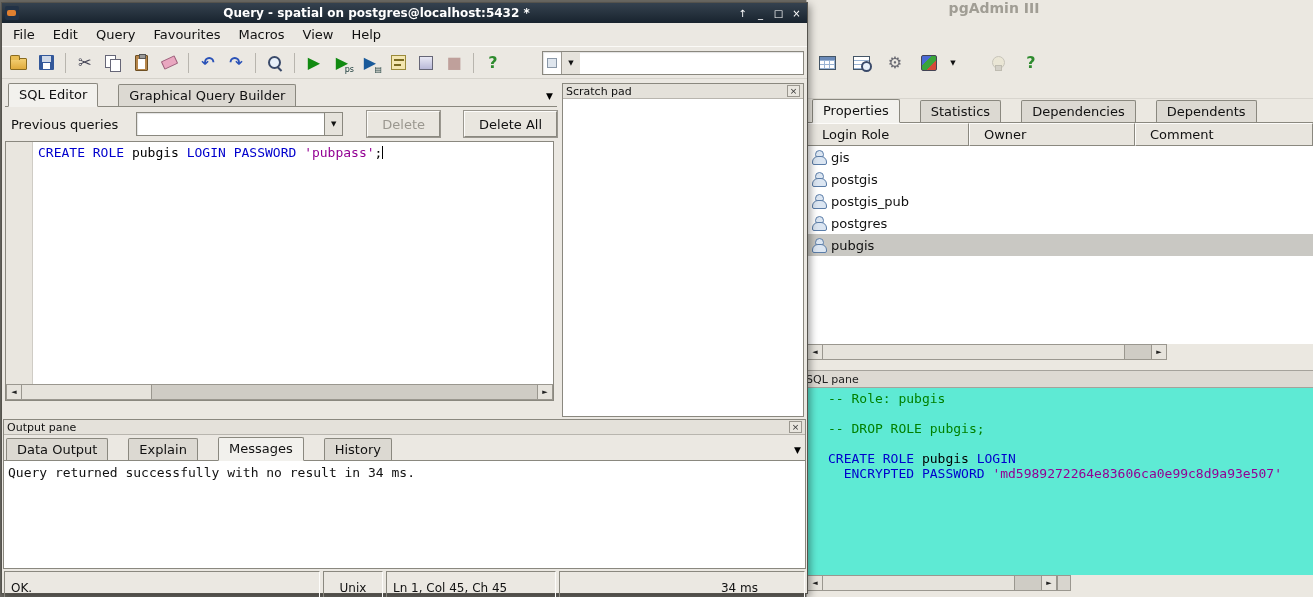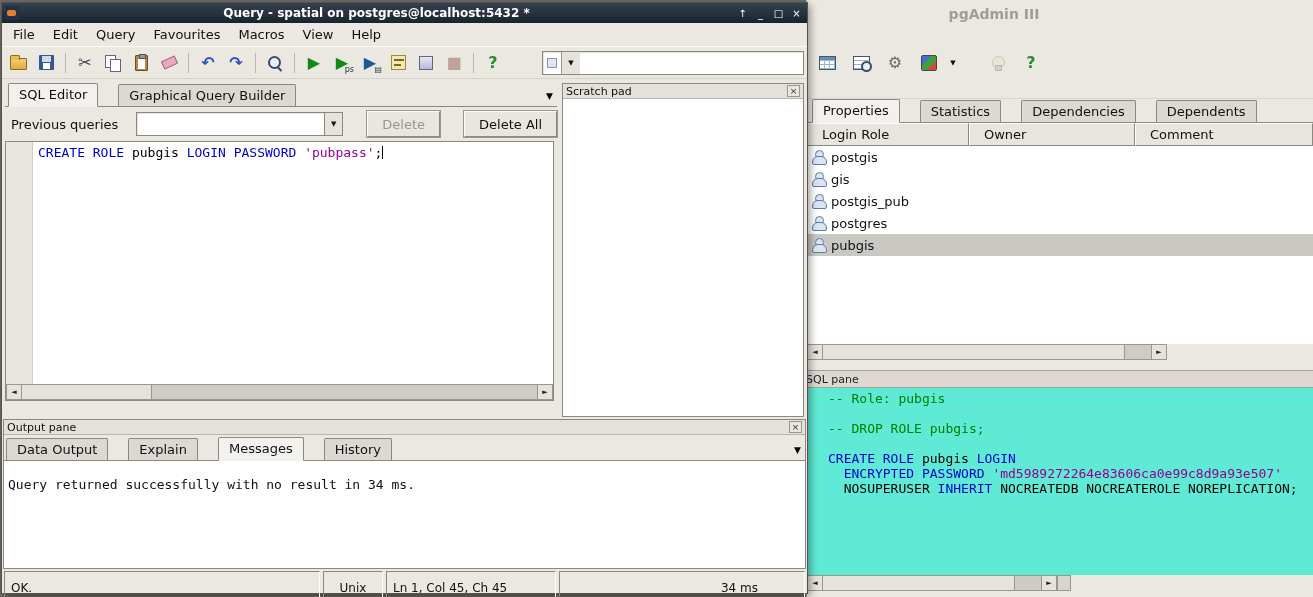--- a/index.html
+++ b/index.html
@@ -2,21 +2,21 @@
 <html style="--kw: #0000cd; --str: #930093; --com: #008000;"><head>
 <meta charset="utf-8">
 <style>
 *{margin:0;padding:0;box-sizing:border-box}
 html,body{width:1313px;height:597px}
 body{position:relative;overflow:hidden;background:#6e6c66;font-family:"DejaVu Sans","Liberation Sans",sans-serif;font-size:13px;color:#111}
 .window{position:absolute}
 
 
 #main-window{left:806px;top:0;width:507px;height:597px;background:#ebe8e1;display:flex;flex-direction:column;border-left:1px solid #b5b2ab;z-index:1}
-.mw-titlebar{height:28px;display:flex;align-items:center;justify-content:center;padding-right:132px}
+.mw-titlebar{height:28px;display:flex;justify-content:center;padding-right:132px}
 .mw-title{font-weight:bold;font-size:14px;color:#a09d94}
 .mw-toolbar{height:71px;display:flex;align-items:center;padding-left:4px;border-bottom:1px solid #d8d5ce}
 #main-window .tb-btn{width:32px;height:32px}
 .mw-tabs{height:24px;display:flex;align-items:flex-end;padding-left:5px;border-bottom:1px solid #8a887f}
 .mw-header{height:23px;display:flex;background:#e8e5de}
 .mw-col{border:1px solid;border-color:#fdfcfa #8a887f #8a887f #fdfcfa;background:#e8e5de;padding:3px 14px;overflow:hidden;white-space:nowrap}
 .mw-col-0{width:162px}.mw-col-1{width:166px}.mw-col-2{flex:1}
 .mw-rows{height:198px;background:#fff;overflow:hidden}
 .mw-row{height:22px;display:flex;align-items:center;gap:6px;padding-left:5px}
 .mw-row.selected{background:#c9c8c3}
@@ -70,21 +70,21 @@
 .code-line{height:15px;white-space:pre}
 .caret{display:inline-block;width:1px;height:13px;background:#000;vertical-align:-2px}
 .ed-hscroll{height:16px;flex:0 0 auto}
 .scratch{flex:1;margin-top:2px;height:334px;border:1px solid #8a887f;background:#fff;display:flex;flex-direction:column}
 .pane-caption{height:15px;background:#e4e1da;border-bottom:1px solid #b8b5ae;display:flex;align-items:center;padding:0 3px;font-size:11px;flex:0 0 auto}
 .pane-caption .caption-text{flex:1;white-space:nowrap;overflow:hidden}
 .cap-close{width:13px;height:12px;border:1px solid #9a978f;background:#e9e6df;display:flex;align-items:center;justify-content:center;font-size:9px;line-height:1;color:#333}
 .scratch-body{flex:1;background:#fff}
 .outpane{height:150px;margin:2px 1px 0;border:1px solid #8a887f;display:flex;flex-direction:column;background:#ebe8e2;flex:0 0 auto}
 .out-tabsrow{height:26px;display:flex;align-items:flex-end;border-bottom:1px solid #8a887f;position:relative;padding-left:2px;flex:0 0 auto}
-.out-content{flex:1;background:#fff;padding:16px 4px;font-family:"DejaVu Sans Mono","Liberation Mono",monospace;font-size:13px}
+.out-content{flex:1;background:#fff;padding:4px 4px;font-family:"DejaVu Sans Mono","Liberation Mono",monospace;font-size:13px}
 .statusbar{height:22px;display:flex;gap:3px;padding:2px;align-items:stretch;flex:0 0 auto}
 .sb-field{border:1px solid;border-color:#8a887f #fdfcfa #fdfcfa #8a887f;padding:16px 6px;font-size:12px;display:flex;align-items:center;white-space:nowrap}
 .sb-status{flex:1}
 .sb-eol{width:60px;justify-content:center}
 .sb-pos{width:170px}
 .sb-time{width:246px;justify-content:flex-end;padding-right:46px}
 
 
 .scrollbar-h{display:flex;background:#cfccc5;border:1px solid #9a978f}
 .sc-btn{width:15px;display:flex;align-items:center;justify-content:center;font-size:7px;color:#222;background:#e6e3dc;border-right:1px solid #9a978f}
@@ -176,25 +176,25 @@
         <span class="tab">Dependents</span>
       </div>
     <div class="mw-header">
         <span class="mw-col mw-col-0">Login Role</span>
         <span class="mw-col mw-col-1">Owner</span>
         <span class="mw-col mw-col-2">Comment</span>
       </div>
     <div class="mw-rows">
         <div class="mw-row">
           <span class="ic i-person"></span>
+          <span class="mw-rowname">gis</span>
+        </div>
+        <div class="mw-row">
+          <span class="ic i-person"></span>
           <span class="mw-rowname">postgis</span>
-        </div>
-        <div class="mw-row">
-          <span class="ic i-person"></span>
-          <span class="mw-rowname">gis</span>
         </div>
         <div class="mw-row">
           <span class="ic i-person"></span>
           <span class="mw-rowname">postgis_pub</span>
         </div>
         <div class="mw-row">
           <span class="ic i-person"></span>
           <span class="mw-rowname">postgres</span>
         </div>
         <div class="mw-row selected">
@@ -215,21 +215,20 @@
     <div class="mw-sqlcaption">
       <span class="caption-text shifted">SQL pane</span>
     </div>
     <div class="mw-sqlpane">
         <div class="code-line"><span class="tok tok-c">-- Role: pubgis</span></div>
         <div class="code-line">&nbsp;</div>
         <div class="code-line"><span class="tok tok-c">-- DROP ROLE pubgis;</span></div>
         <div class="code-line">&nbsp;</div>
         <div class="code-line"><span class="tok tok-k">CREATE ROLE</span><span class="tok tok-p"> pubgis </span><span class="tok tok-k">LOGIN</span></div>
         <div class="code-line"><span class="tok tok-k">  ENCRYPTED PASSWORD</span><span class="tok tok-p"> </span><span class="tok tok-s">'md5989272264e83606ca0e99c8d9a93e507'</span></div>
-        <div class="code-line"><span class="tok tok-p">  NOSUPERUSER </span><span class="tok tok-k">INHERIT</span><span class="tok tok-p"> NOCREATEDB NOCREATEROLE NOREPLICATION;</span></div>
       </div>
     <div class="mw-bottomrow">
       <div class="scrollbar-h mw-bscroll">
         <span class="sc-btn">◄</span>
         <span class="sc-thumb" style="width:192px"></span>
         <span class="sc-track"></span>
         <span class="sc-btn right">►</span>
       </div>
       <div class="grip"></div>
       <div class="scroll-filler"></div>

